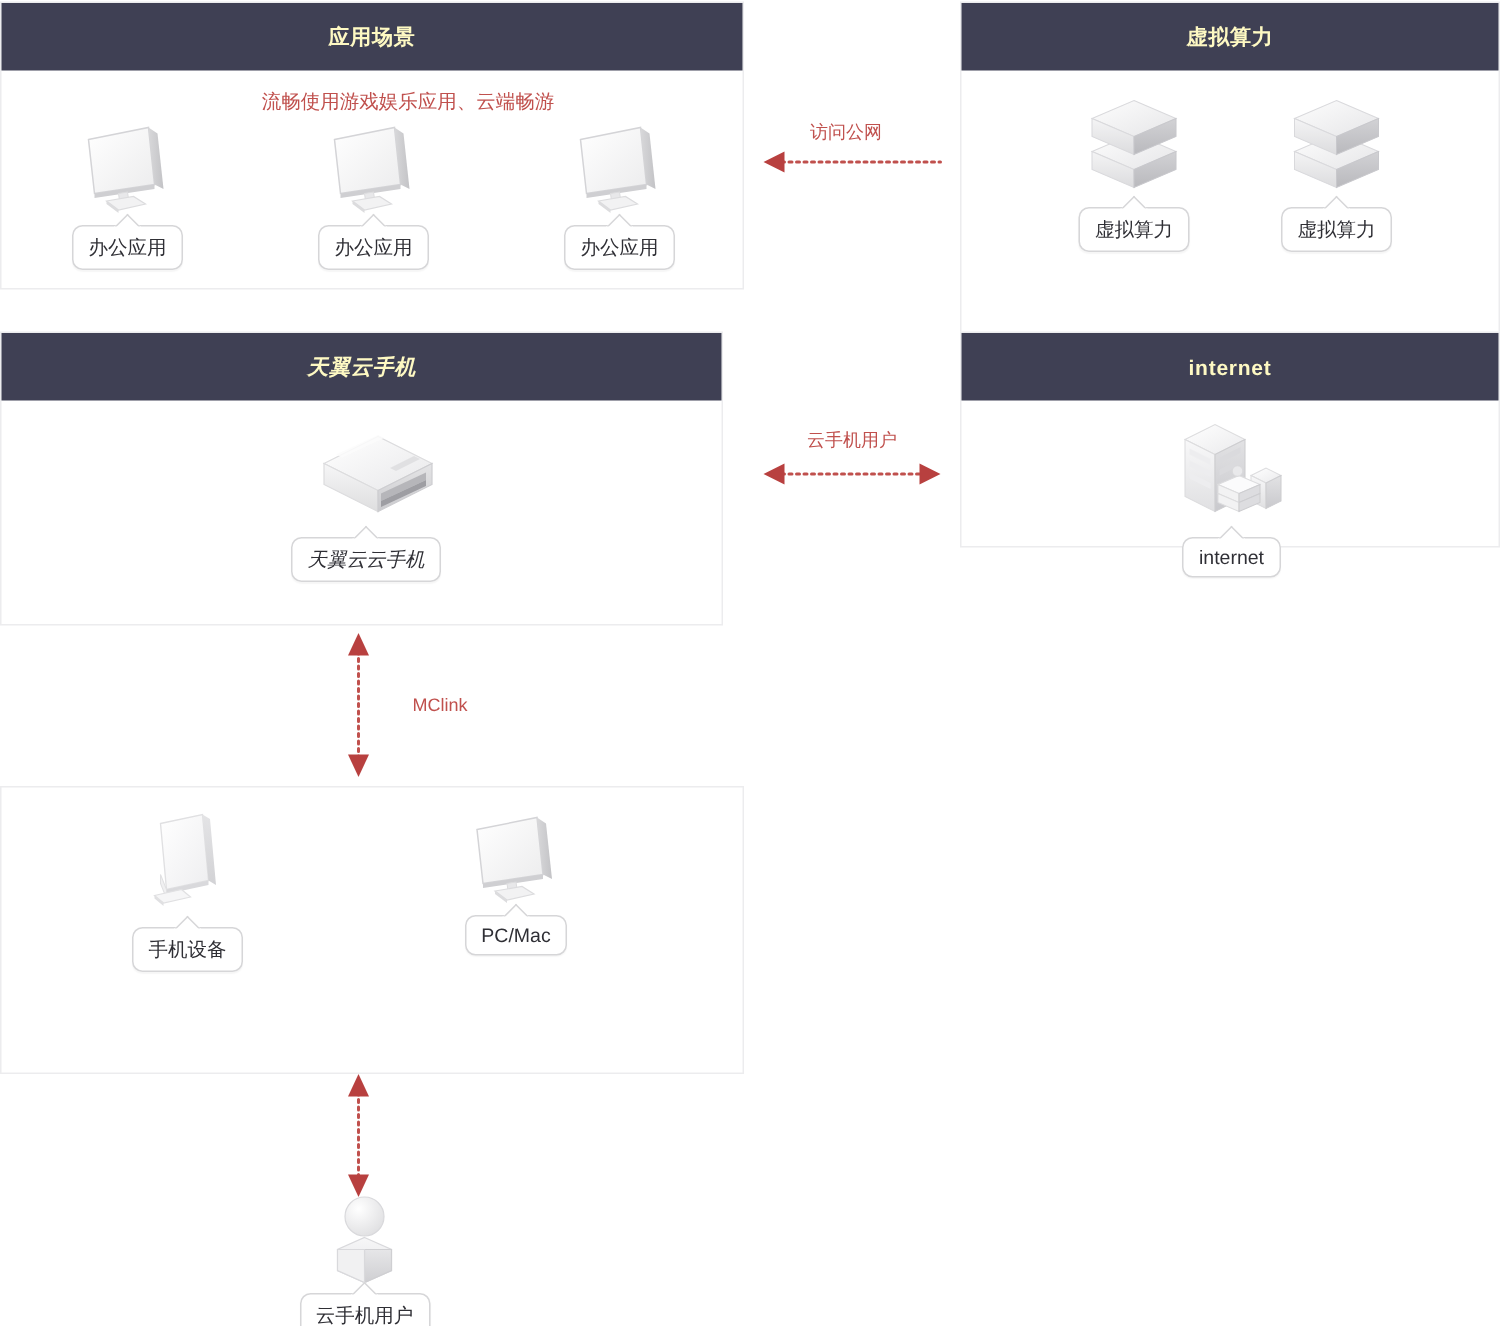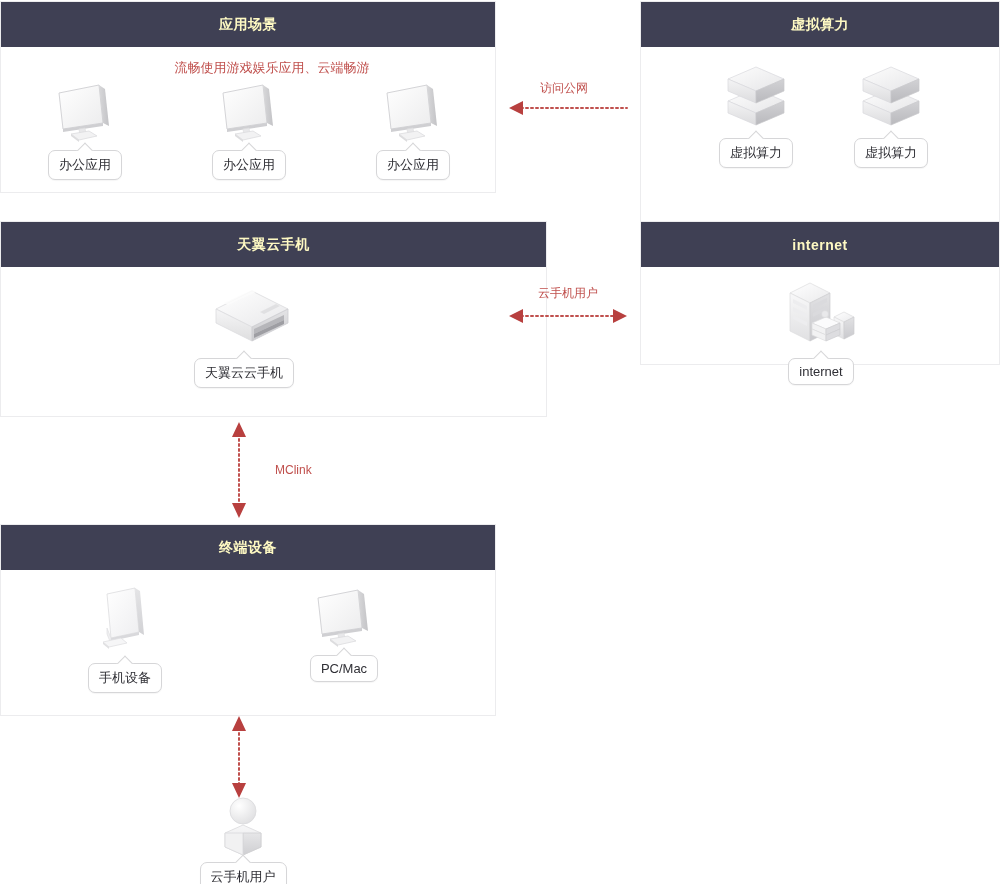--- a/index.html
+++ b/index.html
@@ -34,21 +34,21 @@
     letter-spacing: 0.5px;
   }
   .panel-body {
     position: relative;
     width: 100%;
     box-sizing: border-box;
   }
 
   #panel-app      { left: 0px;   top: 1px;   width: 496px; height: 192px; }
   #panel-vcompute { left: 640px; top: 1px;   width: 360px; height: 248px; }
-  #panel-cphone   { left: 0px;   top: 221px; width: 547px; height: 196px; }
+  #panel-cphone   { left: 0px;   top: 221px; width: 482px; height: 196px; font-style: italic; }
   #panel-internet { left: 640px; top: 221px; width: 360px; height: 144px; }
   #panel-terminal { left: 0px;   top: 524px; width: 496px; height: 192px; }
 
   #panel-app      .panel-body { height: 146px; }
   #panel-vcompute .panel-body { height: 146px; }
   #panel-cphone   .panel-body { height: 150px; }
   #panel-internet .panel-body { height: 150px; }
   #panel-terminal .panel-body { height: 186px; }
 
   
@@ -309,21 +309,20 @@
           <polygon points="62,50 48,56 48,62 62,56" fill="#dddde0" stroke="#cdcdd0" stroke-width="0.7"></polygon>
           <circle cx="47" cy="35" r="3.5" fill="#e9e9eb" stroke="#d8d8da" stroke-width="0.6"></circle>
         </svg>
       </span>
       <span class="node-label">internet</span>
     </div>
   </div>
 </div>
 
 <div class="panel" id="panel-terminal">
-  <div class="panel-header">终端设备</div>
   <div class="panel-body">
 
     <div class="node" style="left:84px; top:16px; width:80px;">
       <span class="node-icon">
         <svg width="64" height="72" viewBox="0 0 64 72">
           <defs>
             <linearGradient id="phF" x1="0" y1="0" x2="1" y2="1">
               <stop offset="0" stop-color="#ffffff"></stop>
                 <stop offset="1" stop-color="#eeeef0"></stop>
             </linearGradient>

